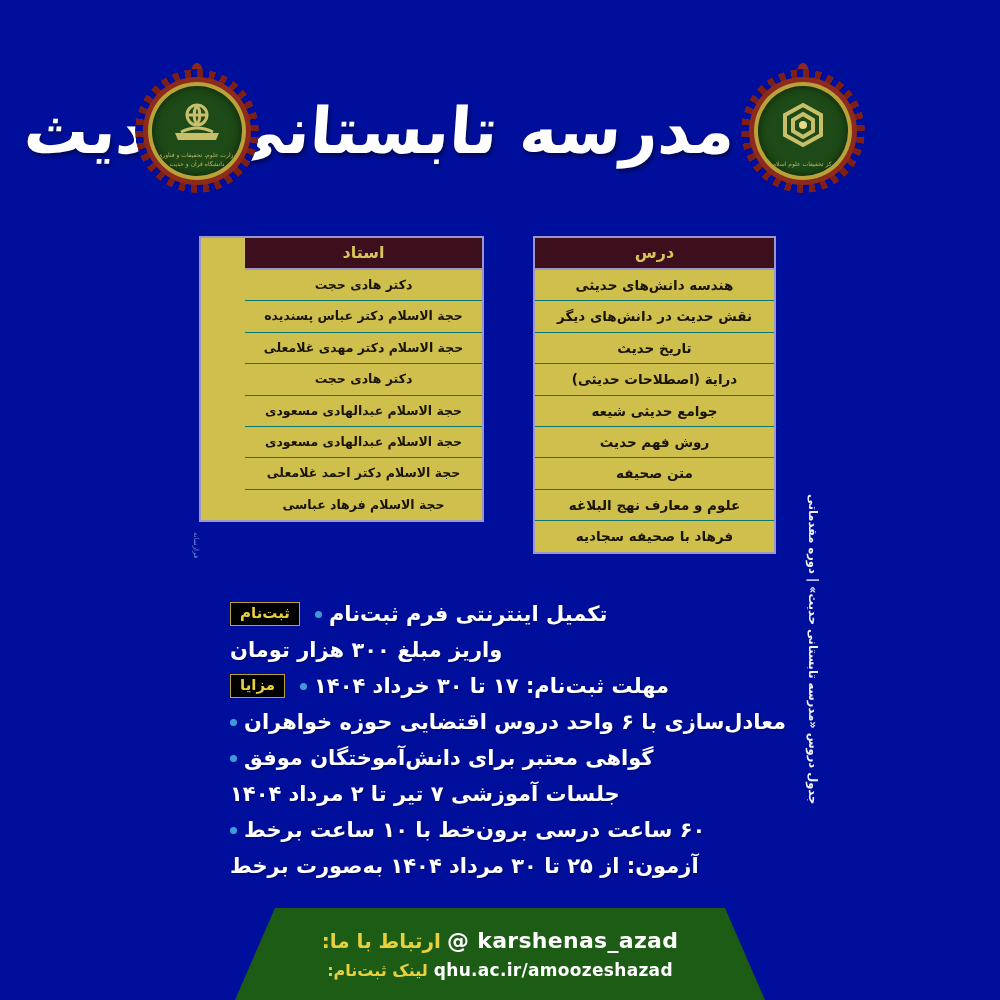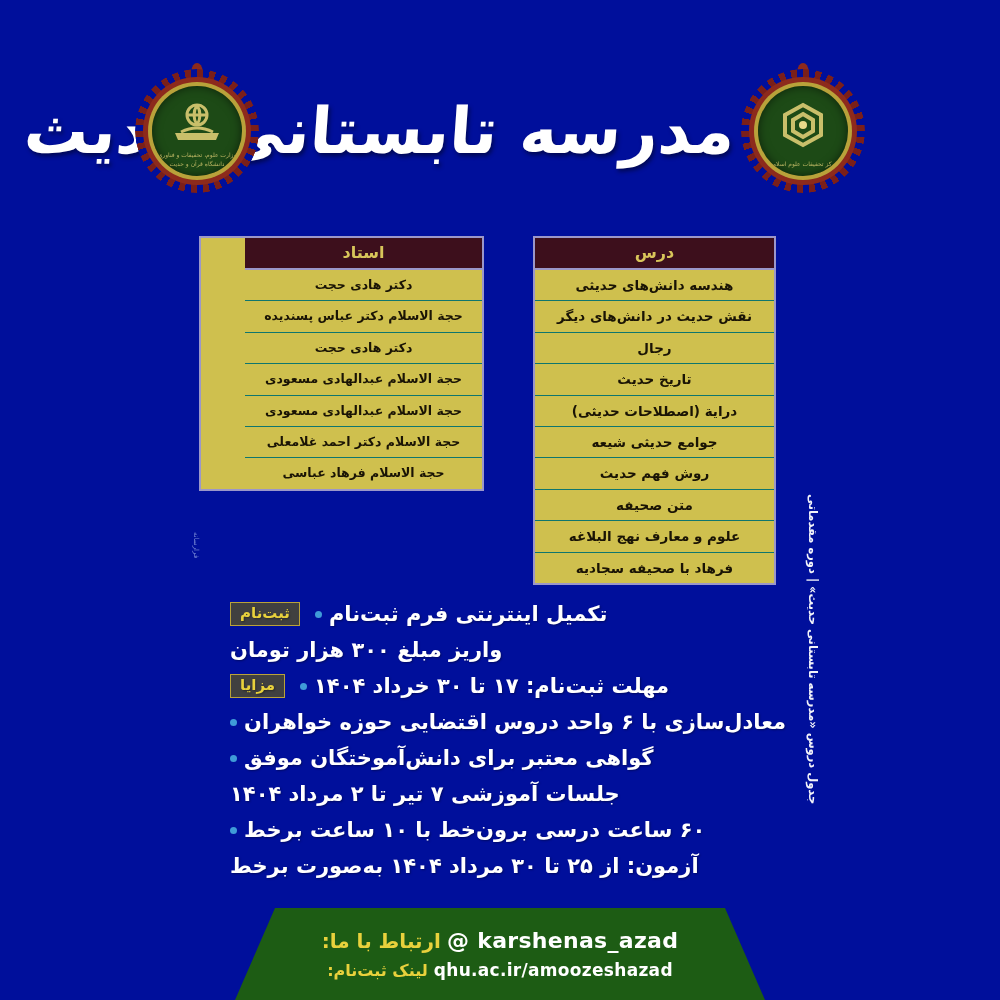--- a/index.html
+++ b/index.html
@@ -215,21 +215,21 @@
   }
   .line.sub { padding-right: 22px; }
   .dot {
     width: 7px;
     height: 7px;
     border-radius: 50%;
     background: #3f9bd8;
     flex: 0 0 7px;
   }
   .badge {
-    background: #404040;
+    background: #000000;
     color: #e8d13c;
     border: 1.5px solid #b9a23a;
     font-size: 15px;
     font-weight: 700;
     padding: 2px 9px 3px;
     line-height: 1.15;
     margin-right: 8px;
     white-space: nowrap;
   }
 
@@ -331,34 +331,34 @@
     </div>
 
   </div>
 
   <div class="table-zone">
 
     <div class="tbl dars">
       <div class="th">درس</div>
       <div class="td">هندسه دانش‌های حدیثی</div>
       <div class="td">نقش حدیث در دانش‌های دیگر</div>
-      <div class="td">رجال</div>
       <div class="td">تاریخ حدیث</div>
       <div class="td">درایة (اصطلاحات حدیثی)</div>
       <div class="td">جوامع حدیثی شیعه</div>
       <div class="td">روش فهم حدیث</div>
       <div class="td">متن صحیفه</div>
       <div class="td">علوم و معارف نهج البلاغه</div>
       <div class="td">فرهاد با صحیفه سجادیه</div>
     </div>
 
     <div class="tbl ostad">
       <div class="th">استاد</div>
       <div class="td">دکتر هادی حجت</div>
       <div class="td">حجة الاسلام دکتر عباس پسندیده</div>
+      <div class="td">حجة الاسلام دکتر مهدی غلامعلی</div>
       <div class="td">دکتر هادی حجت</div>
       <div class="td">حجة الاسلام عبدالهادی مسعودی</div>
       <div class="td">حجة الاسلام عبدالهادی مسعودی</div>
       <div class="td">حجة الاسلام دکتر احمد غلامعلی</div>
       <div class="td">حجة الاسلام فرهاد عباسی</div>
     </div>
 
     <div class="vertical-label">جدول دروس «مدرسه تابستانی حدیث» | دوره مقدماتی</div>
     <div class="corner-mark">فرارسانه</div>
   </div>

